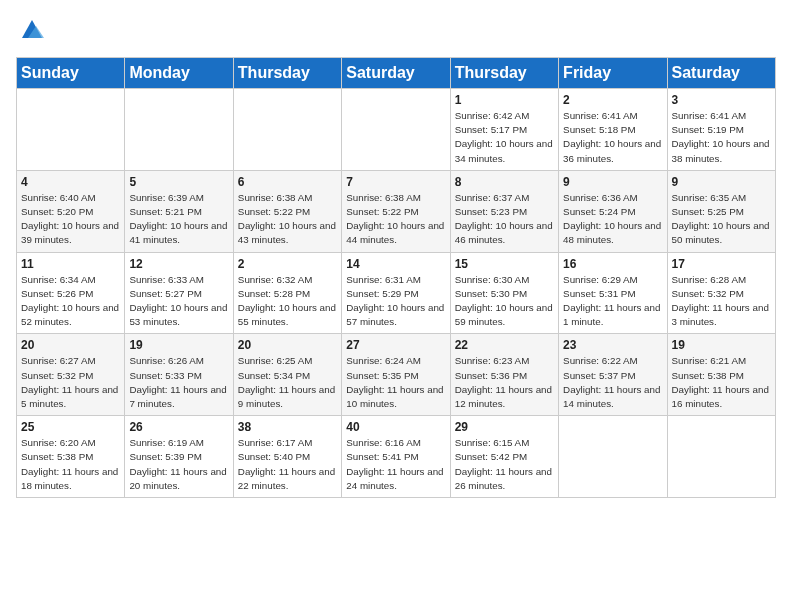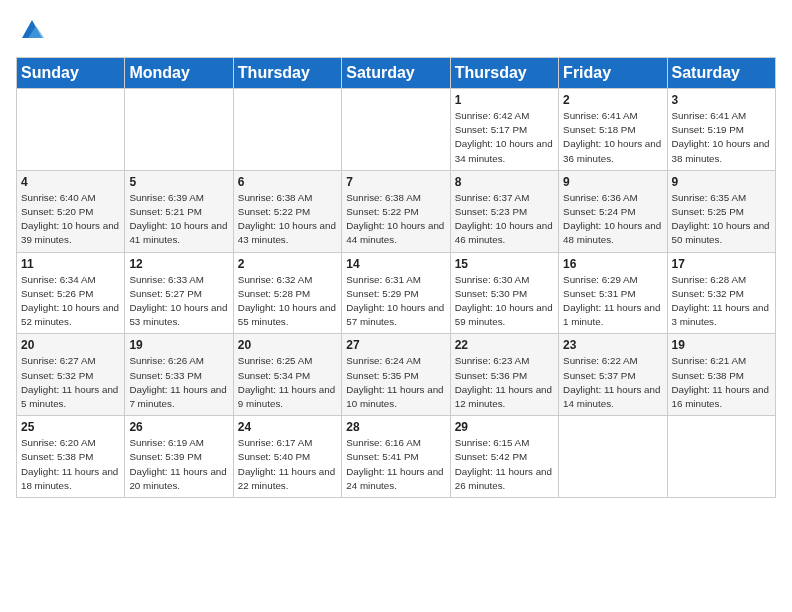--- a/index.html
+++ b/index.html
@@ -235,25 +235,25 @@
       <tr>
         <td>
           <div class="day-number">25</div>
           <div class="day-info">Sunrise: 6:20 AM<br>Sunset: 5:38 PM<br>Daylight: 11 hours and 18 minutes.</div>
         </td>
         <td>
           <div class="day-number">26</div>
           <div class="day-info">Sunrise: 6:19 AM<br>Sunset: 5:39 PM<br>Daylight: 11 hours and 20 minutes.</div>
         </td>
         <td>
-          <div class="day-number">24</div>
+          <div class="day-number">38</div>
           <div class="day-info">Sunrise: 6:17 AM<br>Sunset: 5:40 PM<br>Daylight: 11 hours and 22 minutes.</div>
         </td>
         <td>
-          <div class="day-number">28</div>
+          <div class="day-number">40</div>
           <div class="day-info">Sunrise: 6:16 AM<br>Sunset: 5:41 PM<br>Daylight: 11 hours and 24 minutes.</div>
         </td>
         <td>
           <div class="day-number">29</div>
           <div class="day-info">Sunrise: 6:15 AM<br>Sunset: 5:42 PM<br>Daylight: 11 hours and 26 minutes.</div>
         </td>
         <td class="empty-cell"></td>
         <td class="empty-cell"></td>
       </tr>
     </tbody>

